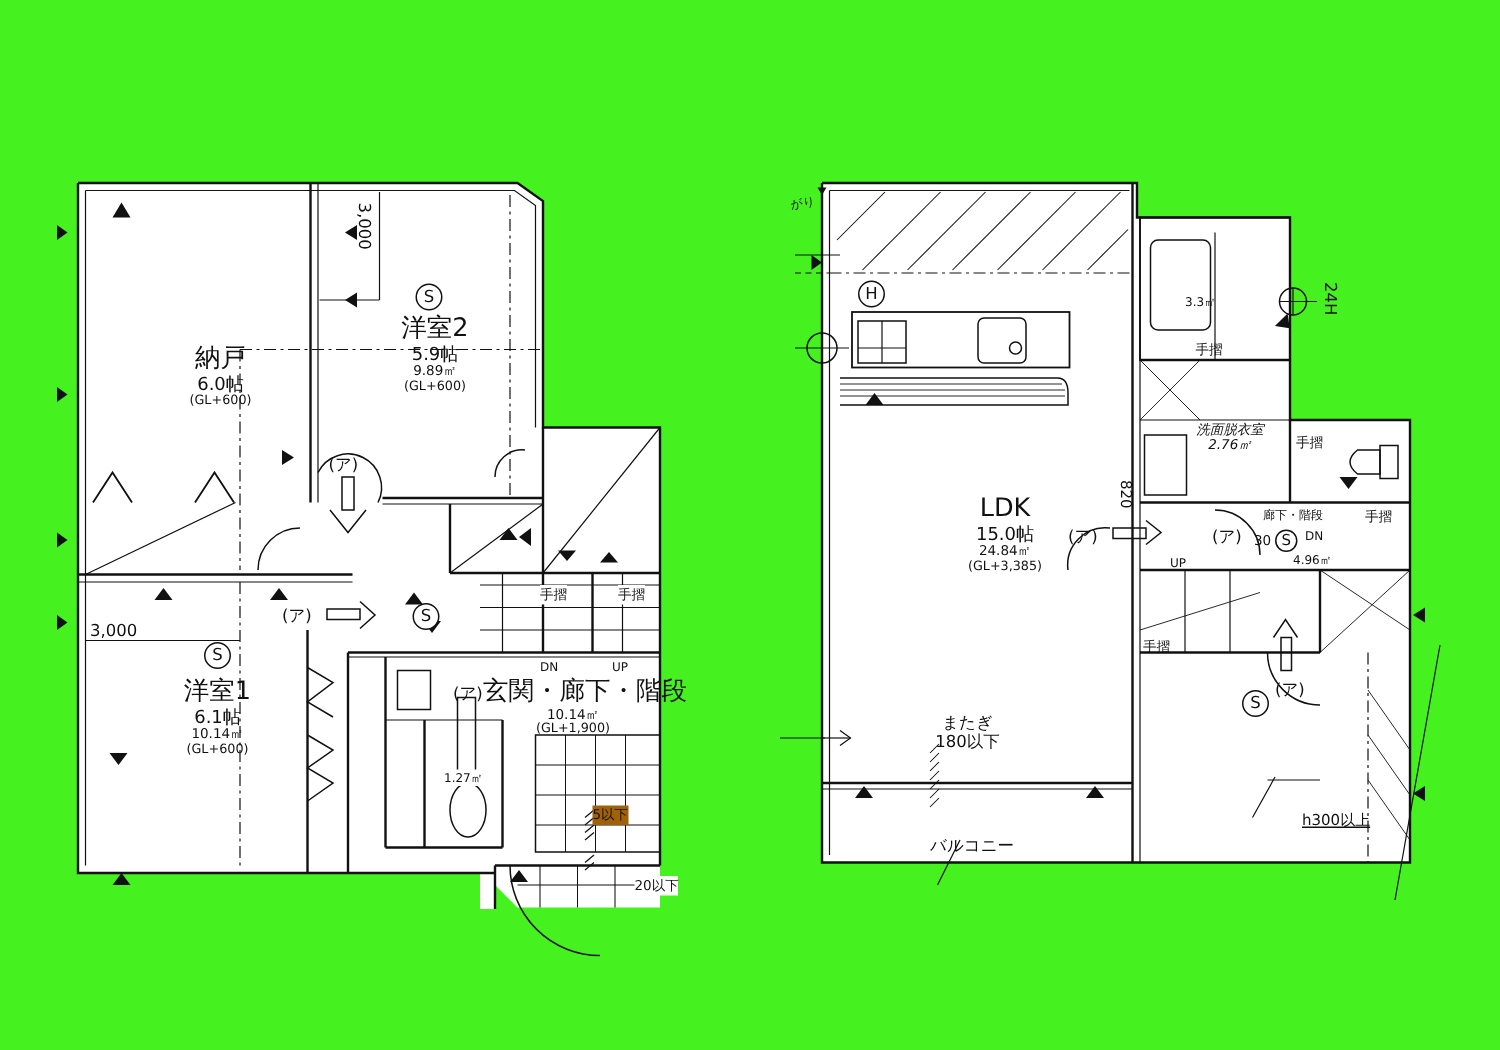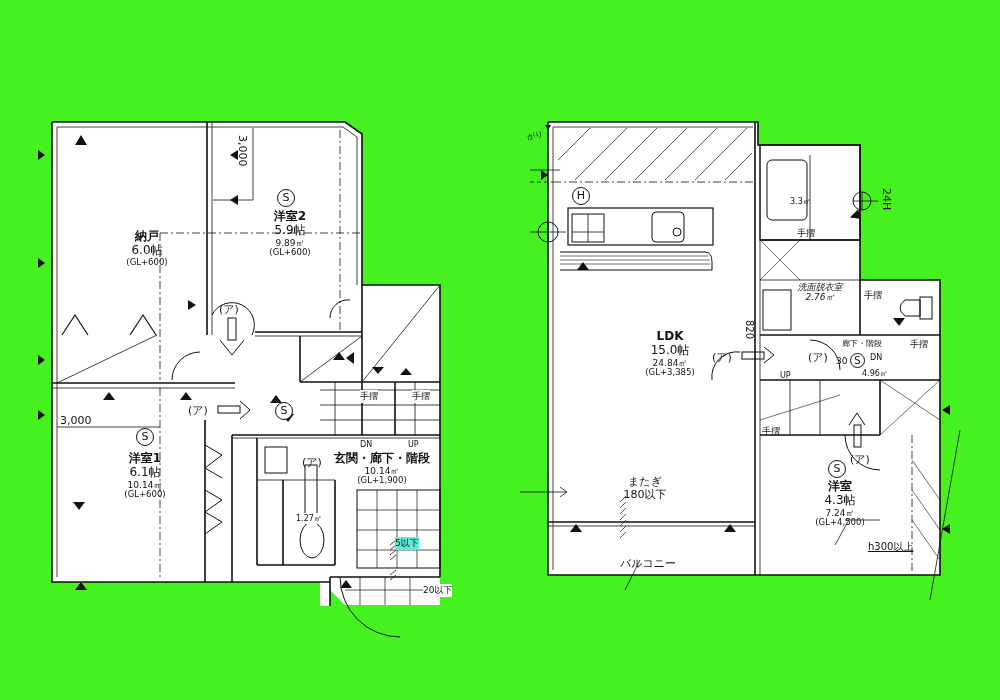--- a/index.html
+++ b/index.html
@@ -1,20 +1,20 @@
 <!DOCTYPE html>
 <html><head>
   <meta charset="utf-8">
   <style>
     html, body { margin: 0; padding: 0; }
     body { width: 1000px; height: 700px; background: #45f21f; position: relative; overflow: hidden;
            font-family: "DejaVu Sans", sans-serif; color: #111; }
     .plan { position: absolute; }
     .lbl { position: absolute; text-align: center; white-space: nowrap; line-height: 1.15; }
-    .lbl .name { font-size: 12px; font-weight: bold; }
+    .lbl .name { font-size: 17px; }
     .lbl .tatami { font-size: 12px; }
     .lbl .area { font-size: 9px; }
     .lbl .gl { font-size: 8.5px; }
     .small { position: absolute; font-size: 9px; white-space: nowrap; }
     .tiny { position: absolute; font-size: 8px; white-space: nowrap; }
     .vtext { position: absolute; font-size: 11px; writing-mode: vertical-rl; white-space: nowrap; }
     .circle-s { position: absolute; width: 16px; height: 16px; border: 1.3px solid #111; border-radius: 50%;
                 font-size: 11px; line-height: 16px; text-align: center; background: #fff; }
     svg { position: absolute; left: 0; top: 0; }
   </style>
@@ -180,21 +180,21 @@
   <div class="vtext" style="left:236px;top:135px;">3,000</div>
   <div class="small" style="left:60px;top:414px;font-size:11px;">3,000</div>
   <div class="small" style="left:219px;top:302px;font-size:11px;">(ア)</div>
   <div class="small" style="left:188px;top:403px;font-size:11px;">(ア)</div>
   <div class="small" style="left:302px;top:455px;font-size:11px;">(ア)</div>
   <div class="circle-s" style="left:275px;top:402px;">S</div>
   <div class="small" style="left:360px;top:390px;background:#fff;">手摺</div>
   <div class="small" style="left:412px;top:390px;background:#fff;">手摺</div>
   <div class="tiny" style="left:360px;top:440px;">DN</div>
   <div class="tiny" style="left:408px;top:440px;">UP</div>
-  <div class="small" style="left:395px;top:537px;background:#5eead4;">5以下</div>
+  <div class="small" style="left:395px;top:537px;background:#a16207;">5以下</div>
   <div class="small" style="left:395px;top:584px;background:#fff;margin-left:28px;">20以下</div>
 </div>
 
 <div class="plan" style="left:0;top:0;width:1000px;height:700px;">
   <svg width="1000" height="700">
     <polygon points="548,122 758,122 758,145 860,145 860,280 940,280 940,575 548,575" fill="#fff"></polygon>
     <g stroke="#111" fill="none" stroke-width="1.6">
 
       <polyline points="548,122 758,122 758,145 860,145 860,280 940,280 940,575 548,575 548,122"></polyline>
       <polyline points="553,127 753,127" stroke-width="0.8"></polyline>
@@ -320,26 +320,20 @@
   <div class="lbl" style="left:780px;top:282px;width:80px;font-style:italic;">
     <div class="area">洗面脱衣室</div>
     <div class="area">2.76㎡</div>
   </div>
 
   <div class="small" style="left:842px;top:338px;font-size:8px;">廊下・階段</div>
   <div class="circle-s" style="left:850px;top:353px;width:13px;height:13px;line-height:13px;font-size:10px;">S</div>
   <div class="tiny" style="left:862px;top:368px;">4.96㎡</div>
 
   <div class="circle-s" style="left:828px;top:460px;">S</div>
-  <div class="lbl" style="left:800px;top:480px;width:80px;">
-    <div class="name">洋室</div>
-    <div class="tatami">4.3帖</div>
-    <div class="area">7.24㎡</div>
-    <div class="gl">(GL+4,500)</div>
-  </div>
 
   <div class="vtext" style="left:880px;top:188px;">24H</div>
   <div class="vtext" style="left:744px;top:320px;font-size:10px;">820</div>
   <div class="small" style="left:712px;top:350px;font-size:11px;">(ア)</div>
   <div class="small" style="left:808px;top:350px;font-size:11px;">(ア)</div>
   <div class="small" style="left:850px;top:452px;font-size:11px;">(ア)</div>
   <div class="small" style="left:797px;top:227px;">手摺</div>
   <div class="small" style="left:864px;top:289px;">手摺</div>
   <div class="small" style="left:910px;top:338px;">手摺</div>
   <div class="small" style="left:762px;top:425px;">手摺</div>

